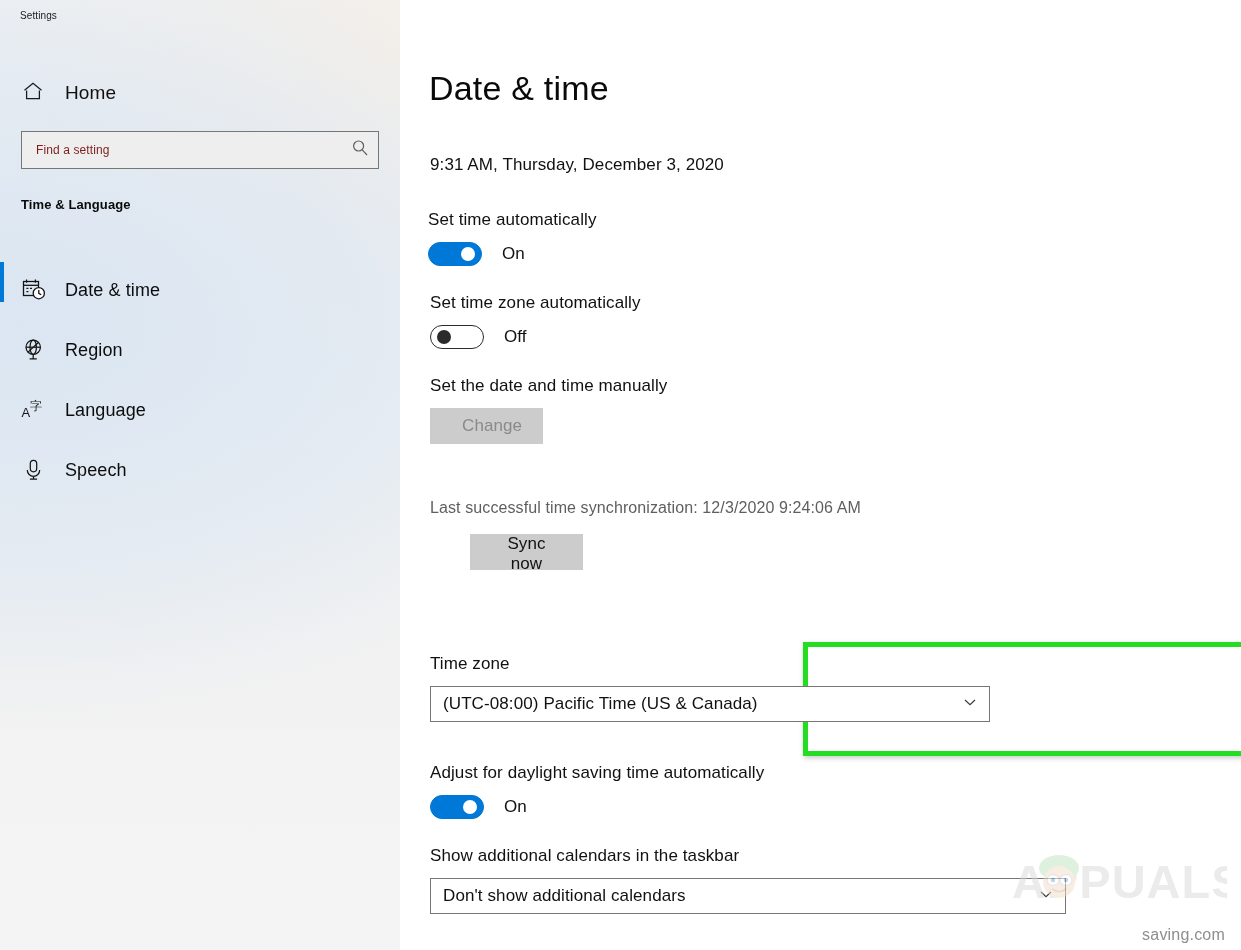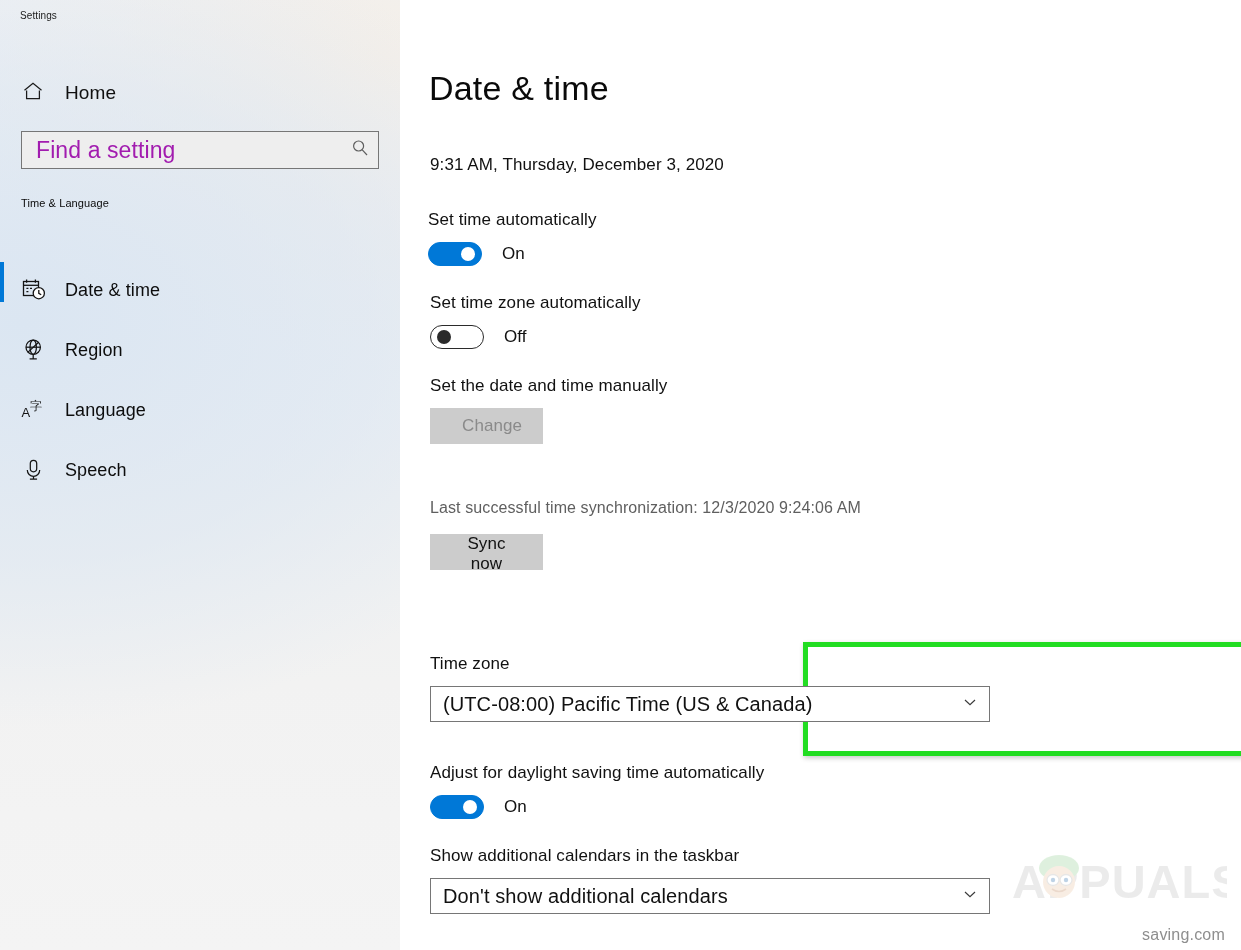--- a/index.html
+++ b/index.html
@@ -65,31 +65,31 @@
     width: 358px;
     height: 38px;
     background: #eeeeee;
     border: 1px solid #767676;
     display: flex;
     align-items: center;
     padding: 0 8px 0 14px;
   }
   .search-box .placeholder {
     flex: 1;
-    font-size: 23px;
-    color: #a21caf;
+    font-size: 12px;
+    color: #7f1d1d;
     letter-spacing: 0.1px;
   }
 
   .section-title {
     position: absolute;
     left: 21px;
     top: 197px;
-    font-size: 11px;
-    font-weight: normal;
+    font-size: 13px;
+    font-weight: bold;
     color: #0a0a0a;
     letter-spacing: 0.1px;
   }
 
   .nav { position: absolute; left: 0; top: 260px; width: 400px; }
 
   .nav-item {
     position: relative;
     height: 60px;
     display: flex;
@@ -230,21 +230,21 @@
   .combo {
     height: 36px;
     border: 1px solid #767676;
     background: #ffffff;
     display: flex;
     align-items: center;
     padding: 0 10px 0 12px;
   }
   .combo .combo-value {
     flex: 1;
-    font-size: 20px;
+    font-size: 17px;
     color: #111111;
     letter-spacing: 0.1px;
     white-space: nowrap;
     overflow: hidden;
   }
 
   
   .annotation-box {
     position: absolute;
     left: 403px;
@@ -389,21 +389,21 @@
       </div>
     </div>
 
     <div style="position:absolute; left:30px; top:376px;">
       <div class="block-label">Set the date and time manually</div>
       <button class="win-button disabled" style="margin-top:12px; width:113px;">Change</button>
     </div>
 
     <div style="position:absolute; left:30px; top:485px;">
       <div class="sub-text" style="margin-top:12px;">Last successful time synchronization: 12/3/2020 9:24:06 AM</div>
-      <button class="win-button" style="margin-top:15px; width:113px;">Sync now</button>
+      <button class="win-button" style="margin-top:15px; width:113px;margin-left:40px;">Sync now</button>
     </div>
 
     <div class="annotation-box"></div>
 
     <div style="position:absolute; left:30px; top:654px; z-index:3;">
       <div class="block-label">Time zone</div>
       <div class="combo" style="margin-top:12px; width:560px;">
         <span class="combo-value">(UTC-08:00) Pacific Time (US &amp; Canada)</span>
         <span>
           <svg width="18" height="18" viewBox="0 0 18 18" fill="none" stroke="#3a3a3a" stroke-width="1.2">
@@ -418,21 +418,21 @@
       <div class="toggle-row" style="margin-top:12px;">
         <span class="switch on">
             <span class="knob"></span>
           </span>
         <span class="toggle-state">On</span>
       </div>
     </div>
 
     <div style="position:absolute; left:30px; top:846px;">
       <div class="block-label">Show additional calendars in the taskbar</div>
-      <div class="combo" style="margin-top:12px; width:560px;">
+      <div class="combo" style="margin-top:12px; width:636px;">
         <span class="combo-value">Don't show additional calendars</span>
         <span>
           <svg width="18" height="18" viewBox="0 0 18 18" fill="none" stroke="#3a3a3a" stroke-width="1.2">
             <path d="M4 7 9 11.6 14 7"></path>
           </svg>
         </span>
       </div>
     </div>
 
     <div class="watermark">

